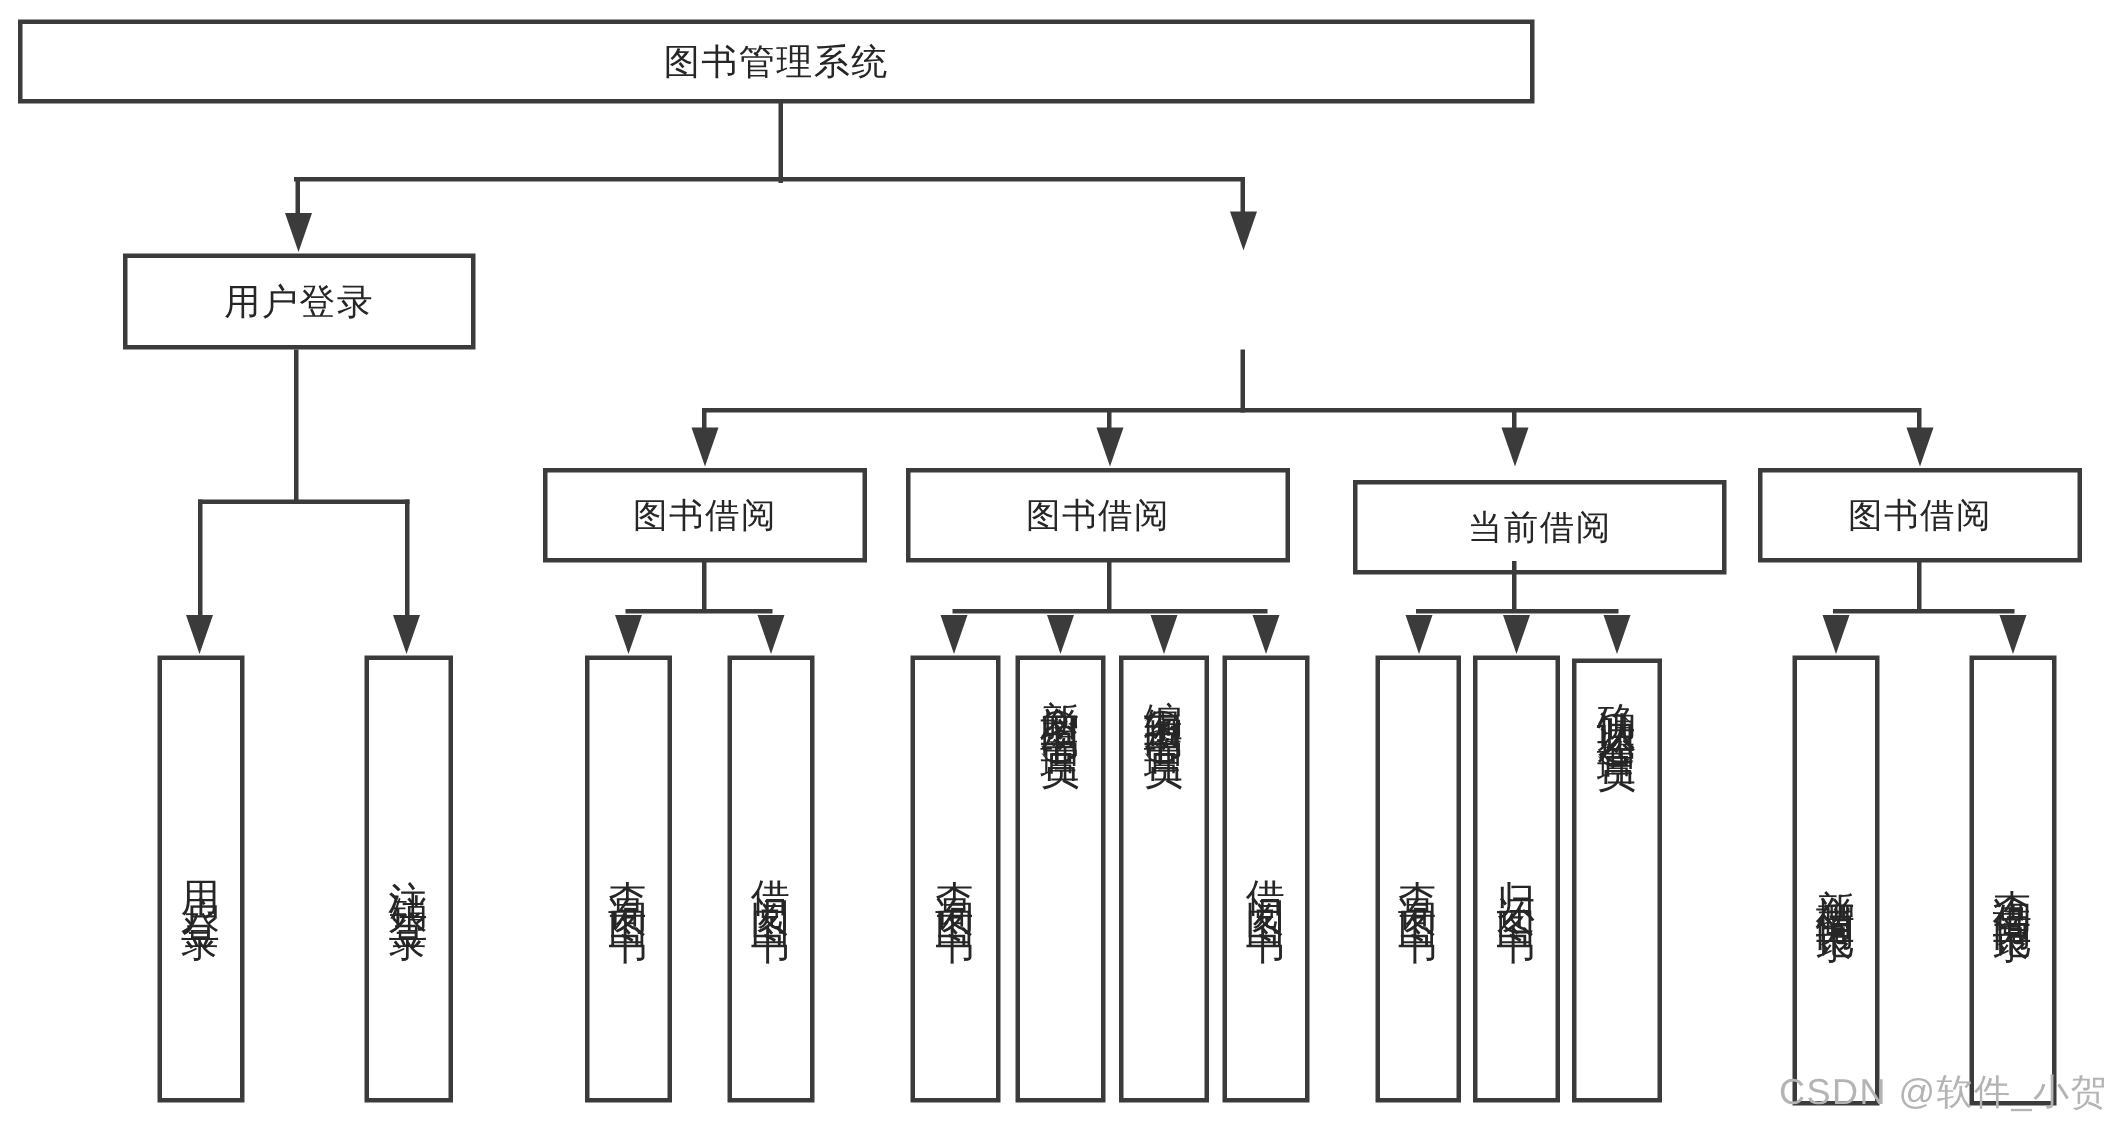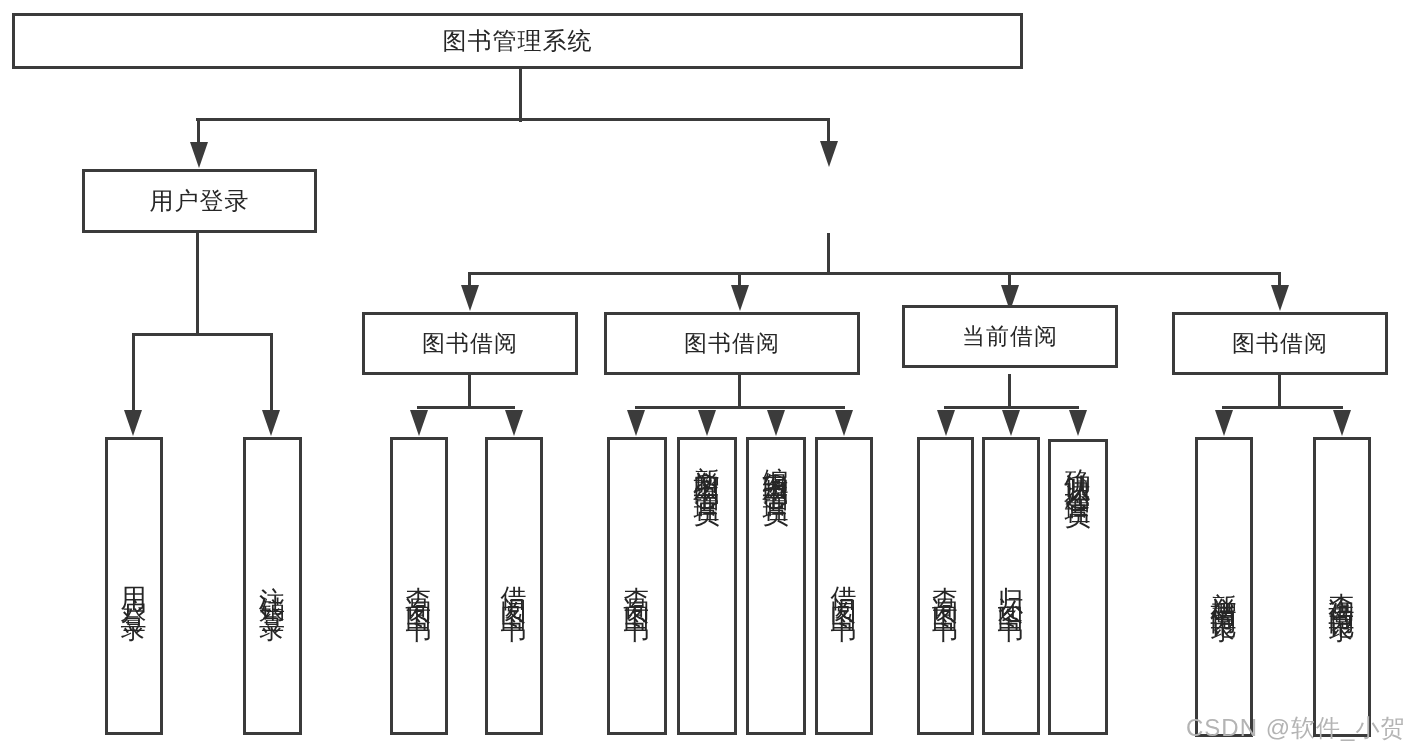--- a/index.html
+++ b/index.html
@@ -86,21 +86,21 @@
   <div class="arw" style="left:731px;top:285px;"></div>
   <div class="arw" style="left:1001px;top:285px;"></div>
   <div class="arw" style="left:1271px;top:285px;"></div>
 
   <div class="box" style="left:362px;top:312px;width:216px;height:63px;">
     <span class="l3label">图书借阅</span>
   </div>
   <div class="box" style="left:604px;top:312px;width:256px;height:63px;">
     <span class="l3label">图书借阅</span>
   </div>
-  <div class="box" style="left:902px;top:305px;width:216px;height:63px;">
+  <div class="box" style="left:902px;top:320px;width:249px;height:63px;">
     <span class="l3label">当前借阅</span>
   </div>
   <div class="box" style="left:1172px;top:312px;width:216px;height:63px;">
     <span class="l3label">图书借阅</span>
   </div>
 
   <div class="vl" style="left:468px;top:374px;height:34px;"></div>
   <div class="hl" style="left:417px;top:406px;width:98px;"></div>
   <div class="arw" style="left:410px;top:410px;"></div>
   <div class="arw" style="left:505px;top:410px;"></div>

